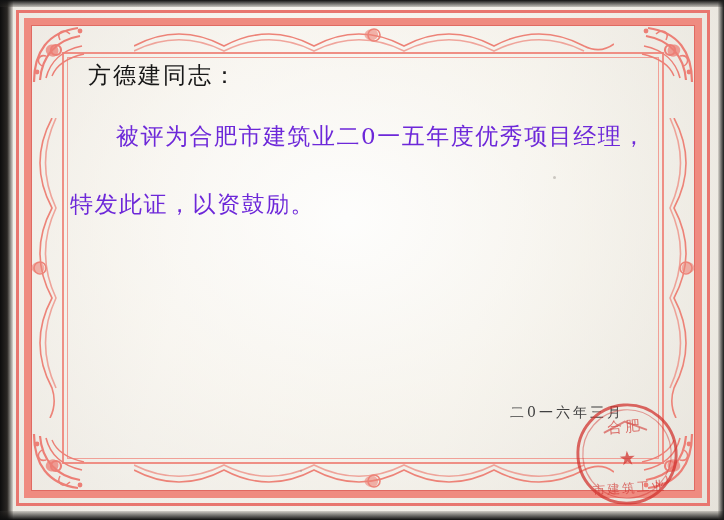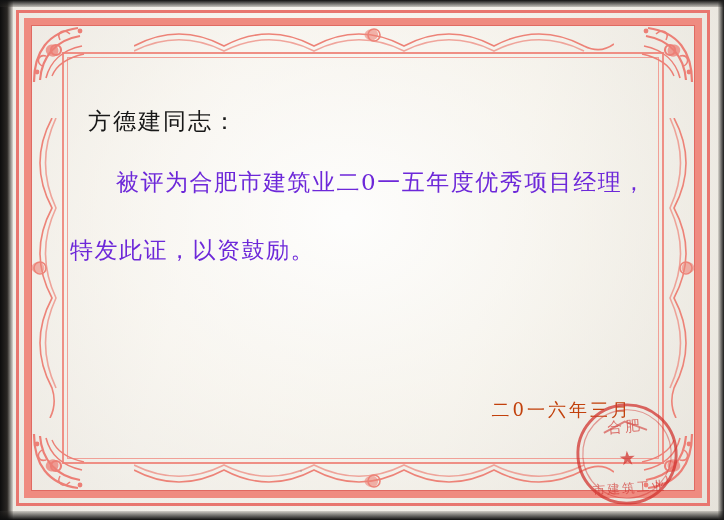--- a/index.html
+++ b/index.html
@@ -124,43 +124,42 @@
     letter-spacing: 14px;
     font-weight: 700;
     color: #8a5012;
     text-shadow: 0 1px 0 #b8802f, 1px 2px 3px rgba(120,70,10,0.35);
     background: linear-gradient(180deg, #c08a2a 0%, #8e5413 45%, #6e3c08 100%);
     -webkit-background-clip: text;
     background-clip: text;
     -webkit-text-fill-color: transparent;
   }
   .recipient {
-    margin-top: 46px;
     margin-left: 18px;
     font-size: 23px;
     color: #181818;
     font-family: Liberation Sans, sans-serif;
     letter-spacing: 2px;
   }
   .body-line {
     margin-top: 24px;
     font-size: 23px;
     color: #6d28d9;
     font-family: "DejaVu Serif", "Liberation Serif", serif;
     letter-spacing: 1.5px;
     line-height: 1.9;
   }
   .body-line.indent { text-indent: 46px; }
   .date-line {
     position: absolute;
-    right: 22px;
+    right: 30px;
     bottom: 36px;
-    font-size: 18px;
+    font-size: 14px;
     letter-spacing: 3px;
-    color: #c2410c;
+    color: #404040;
     font-family: "DejaVu Serif", "Liberation Serif", serif;
   }
 
   
   .seal {
     position: absolute;
     right: 38px;
     bottom: 10px;
     width: 118px;
     height: 112px;

